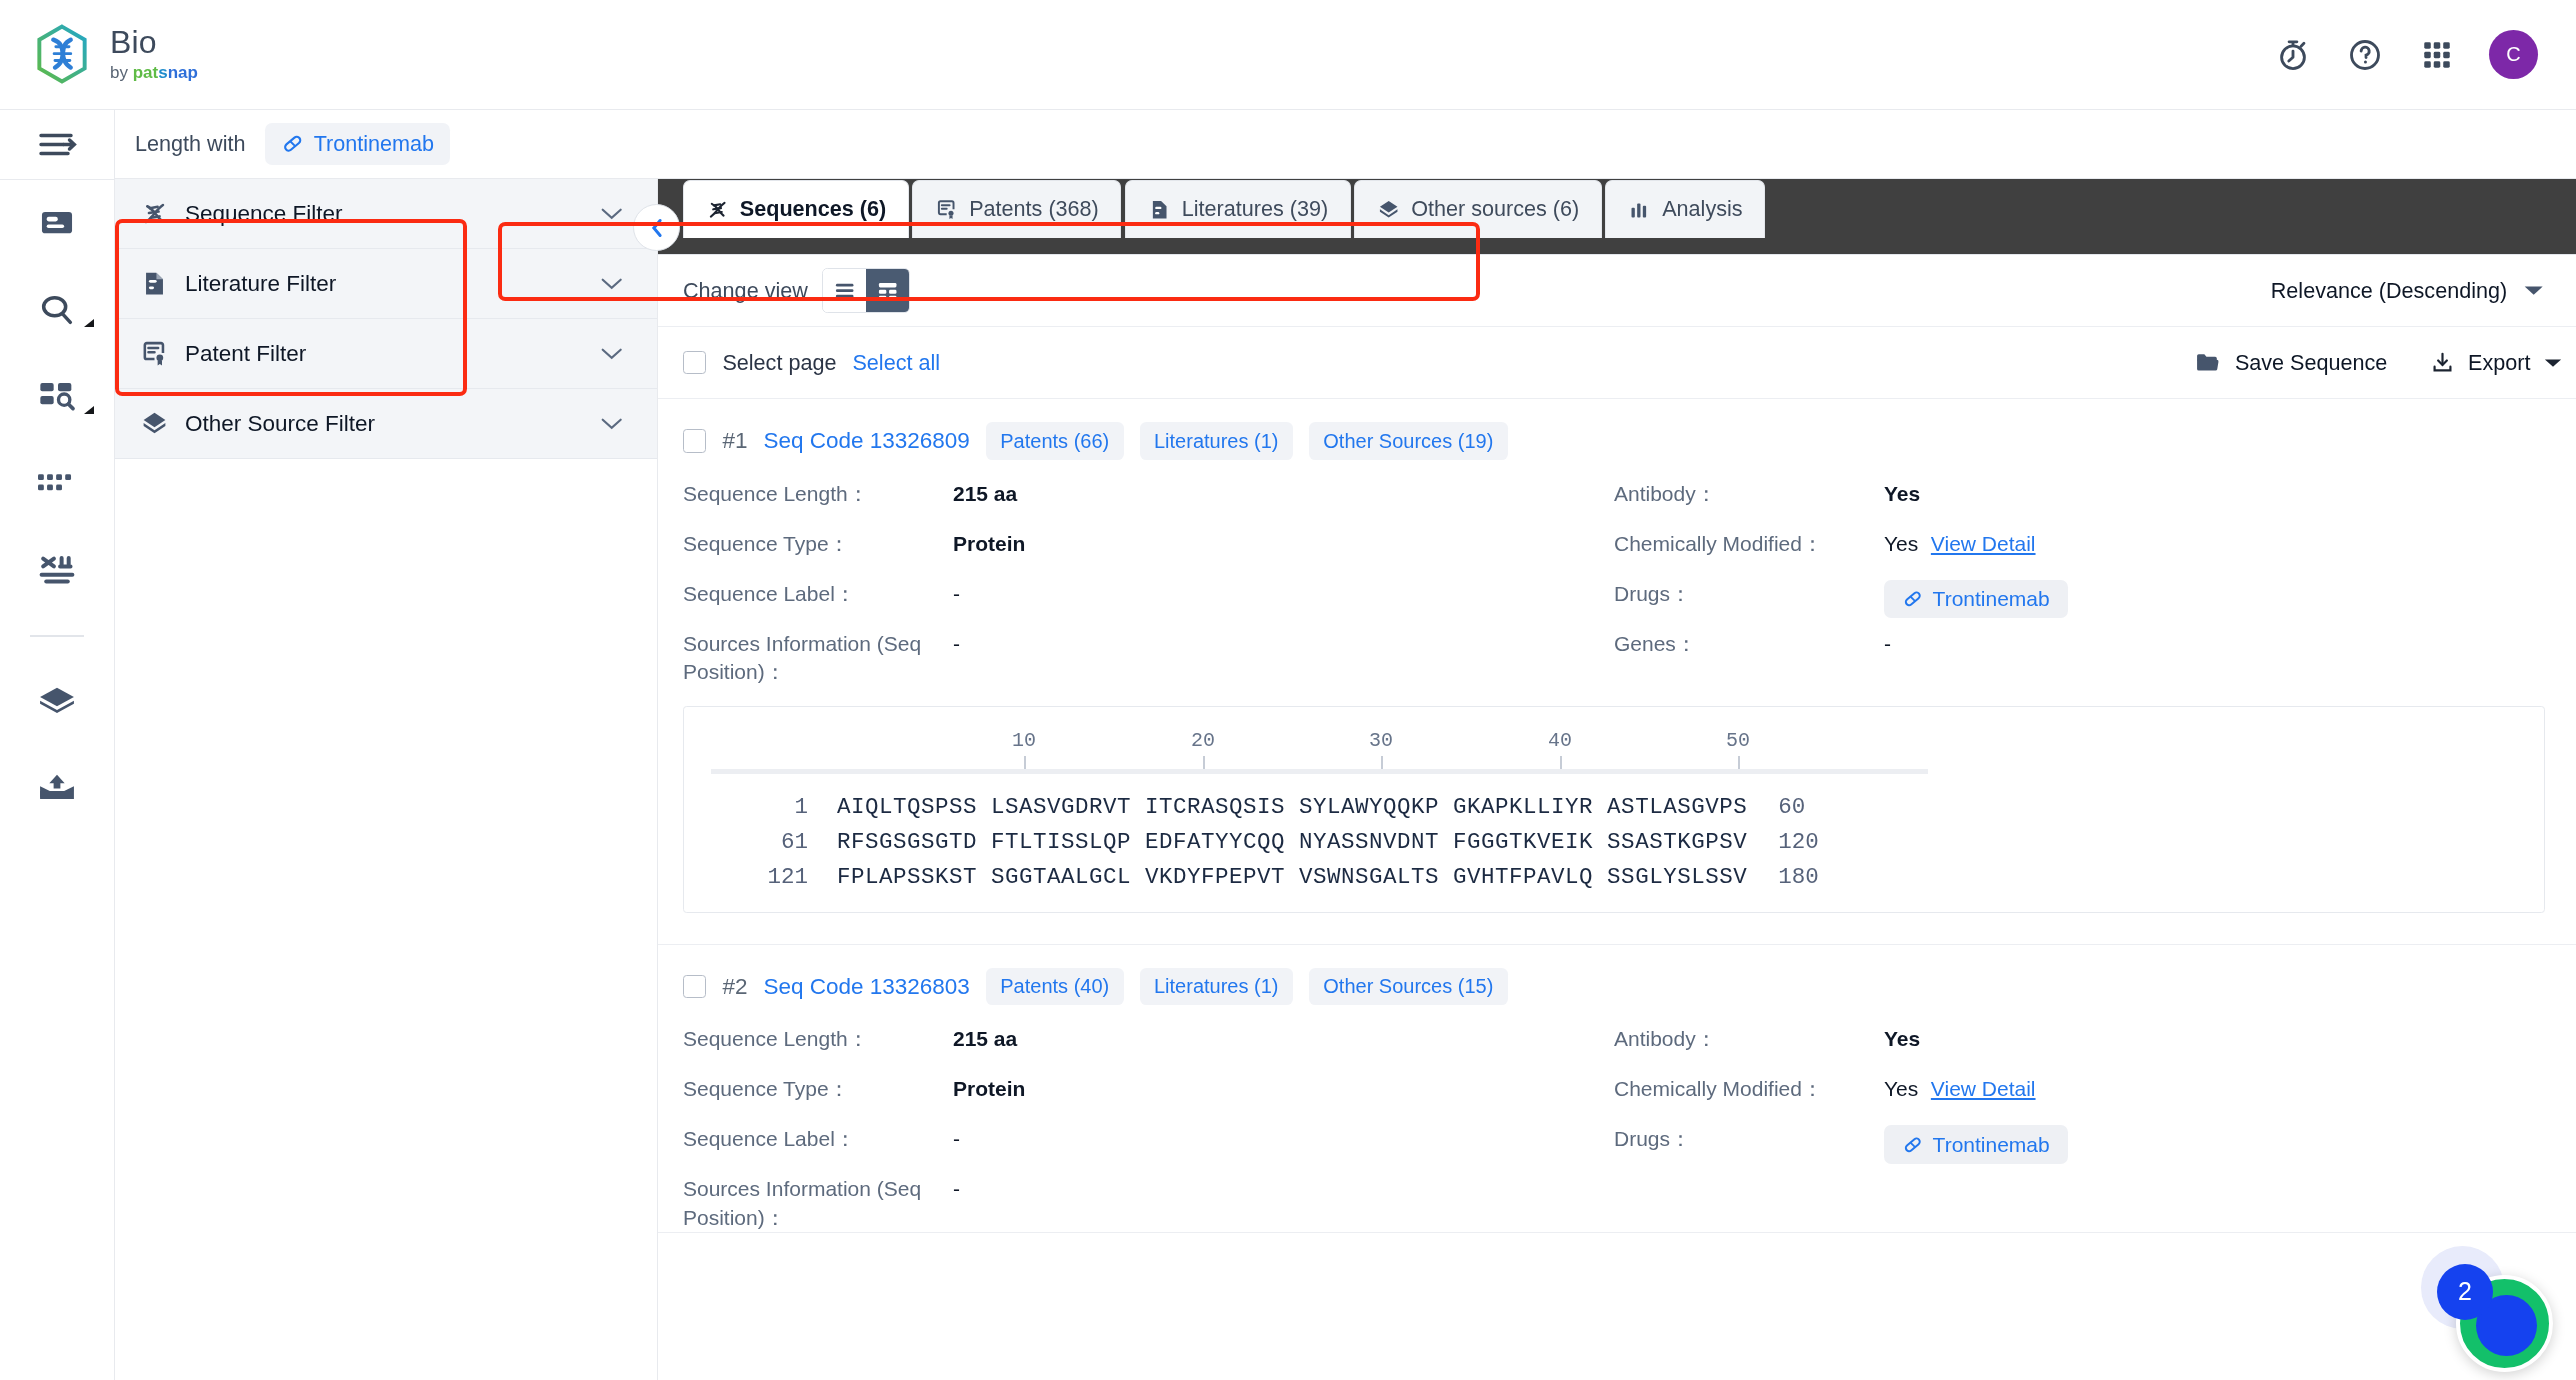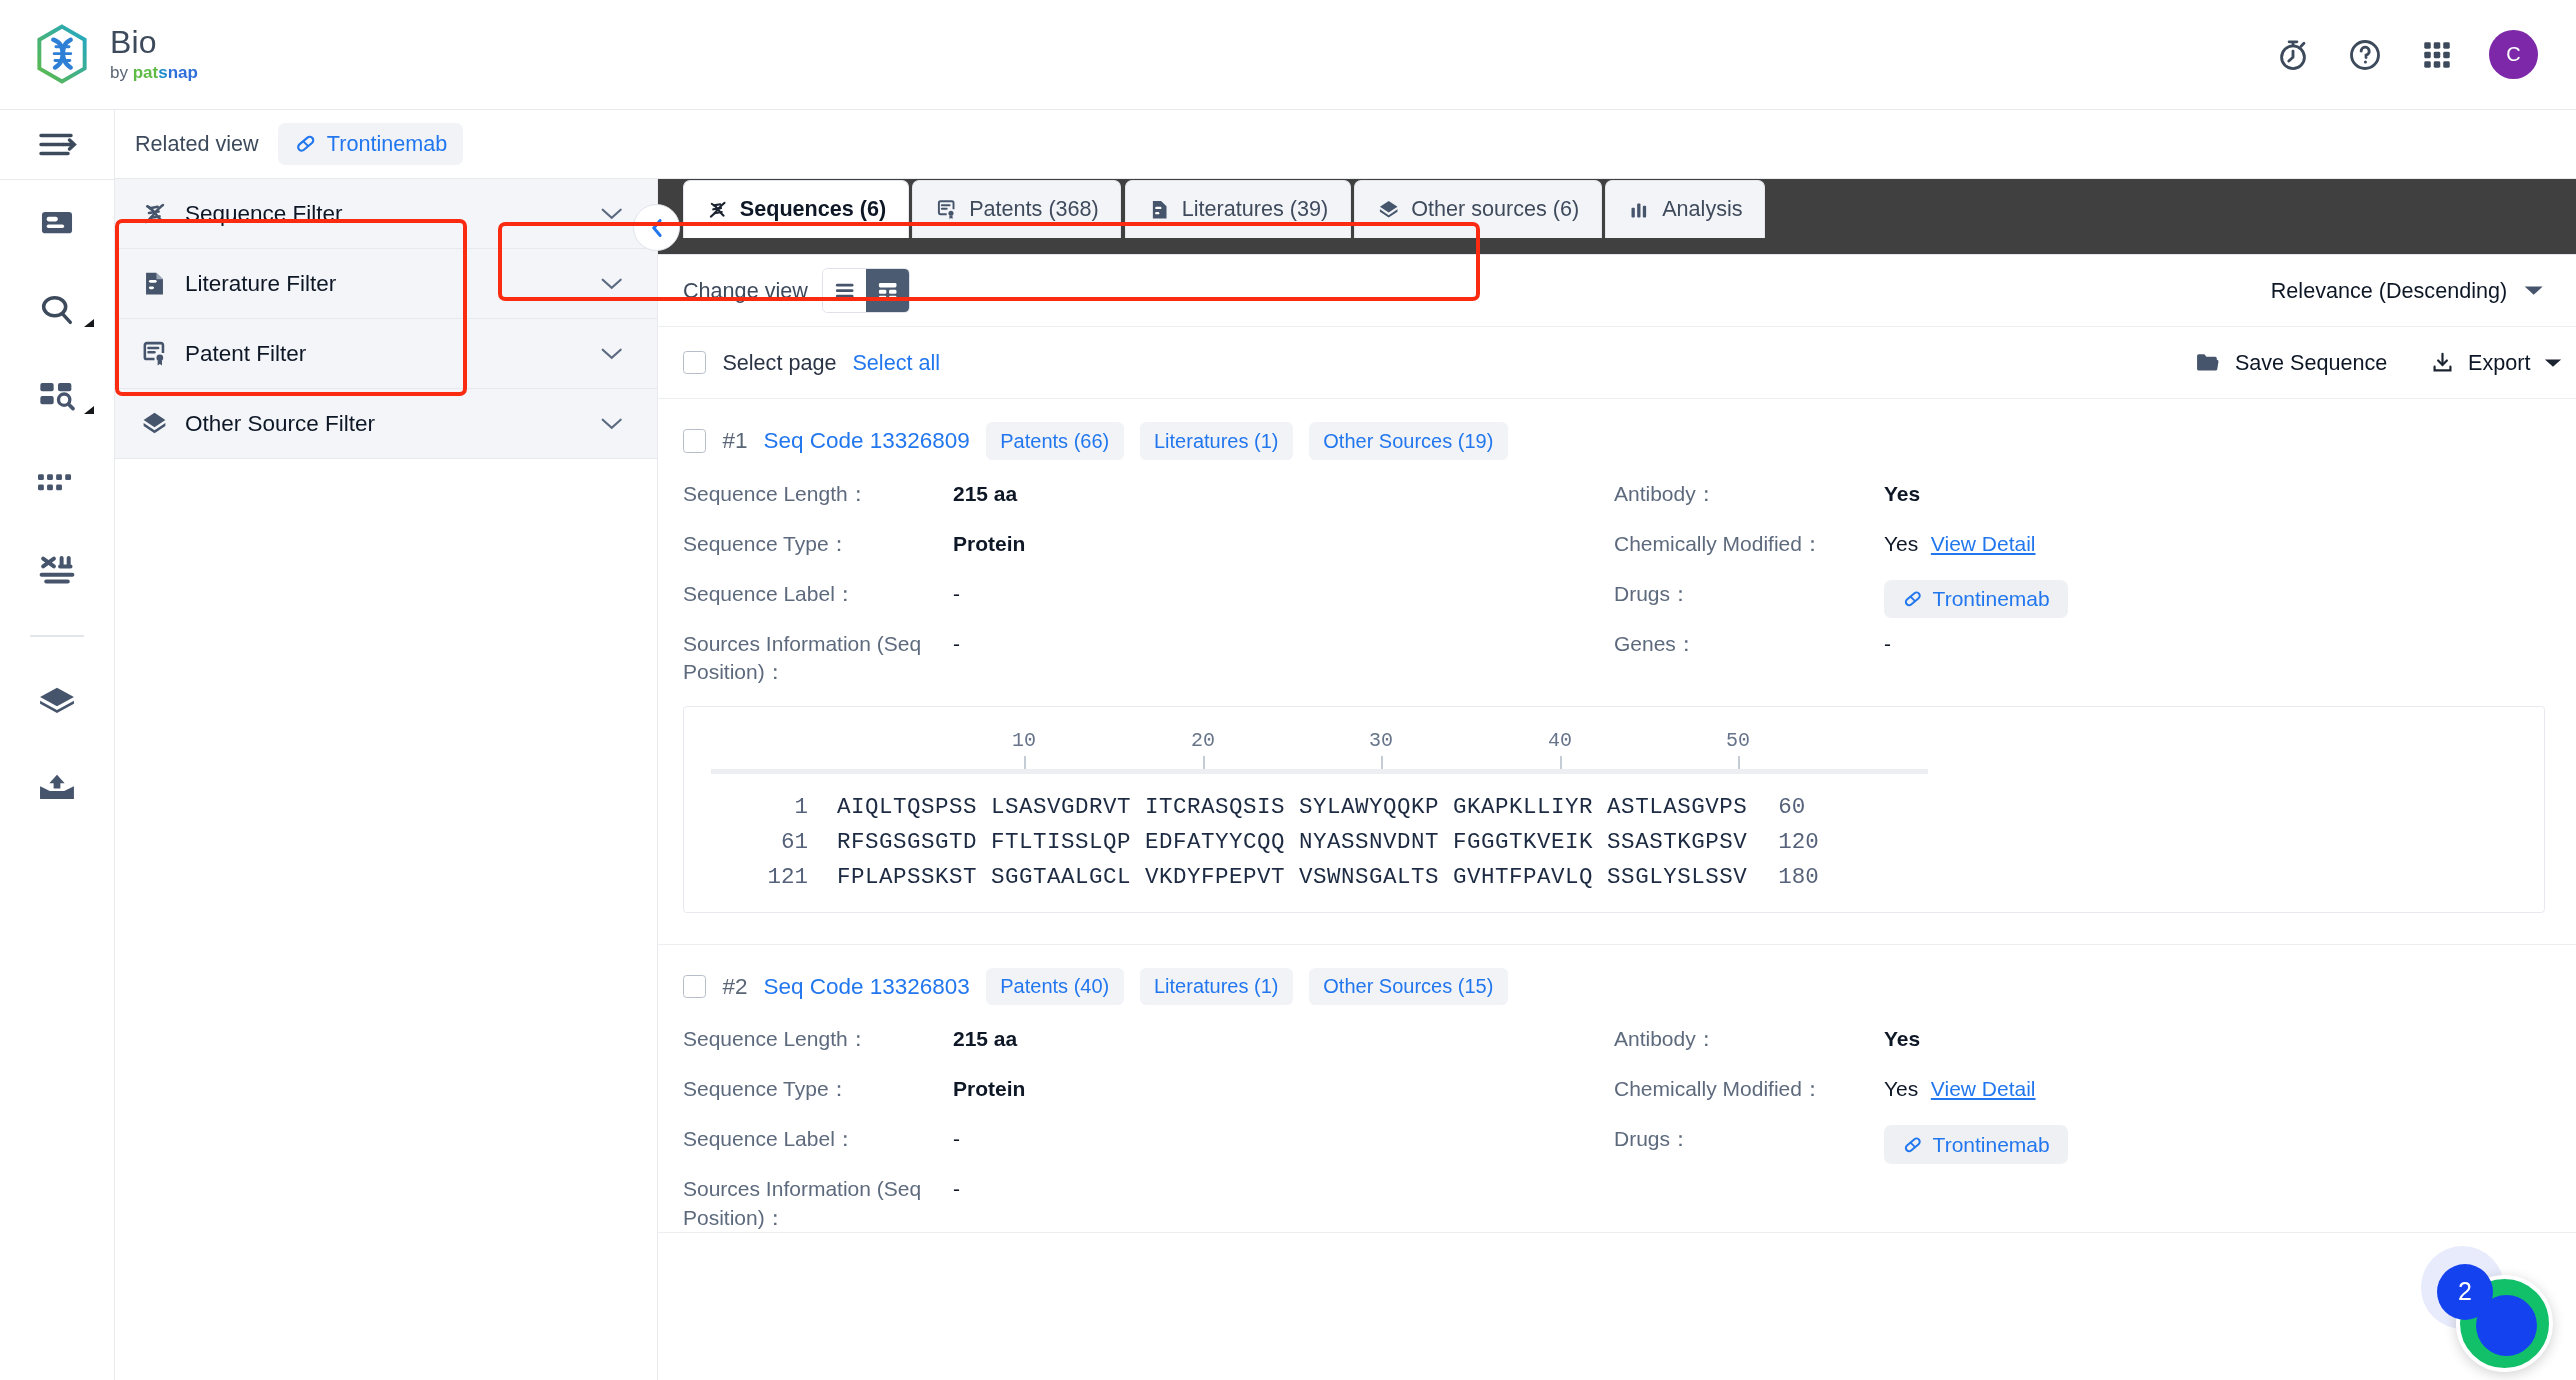--- a/index.html
+++ b/index.html
@@ -314,21 +314,21 @@
         <path d="M2 9.5 L9 13 L2 17 Z"></path>
         <path d="M2 12.6 L24 12.6 L24 17.8 L2 17.8 Z"></path>
         <path d="M17 13 L24 9.5 L24 12.6 Z"></path>
       </svg>
     </div>
   </div>
 
   <div class="content">
 
     <div class="related-bar">
-      <span class="related-label">Related view</span>
+      <span class="related-label">Length with</span>
       <span class="chip">
         <svg width="23.4" height="23.4" viewBox="0 0 24 24" fill="none" stroke="#2277ee" stroke-width="2.2">
           <rect x="3" y="8.4" width="18" height="7.2" rx="3.6" transform="rotate(-40 12 12)"></rect>
           <path d="M9.2 9.2 L14.8 14.8" stroke-width="2"></path>
         </svg>
         <span>Trontinemab</span>
       </span>
     </div>
 
     <div class="below">

